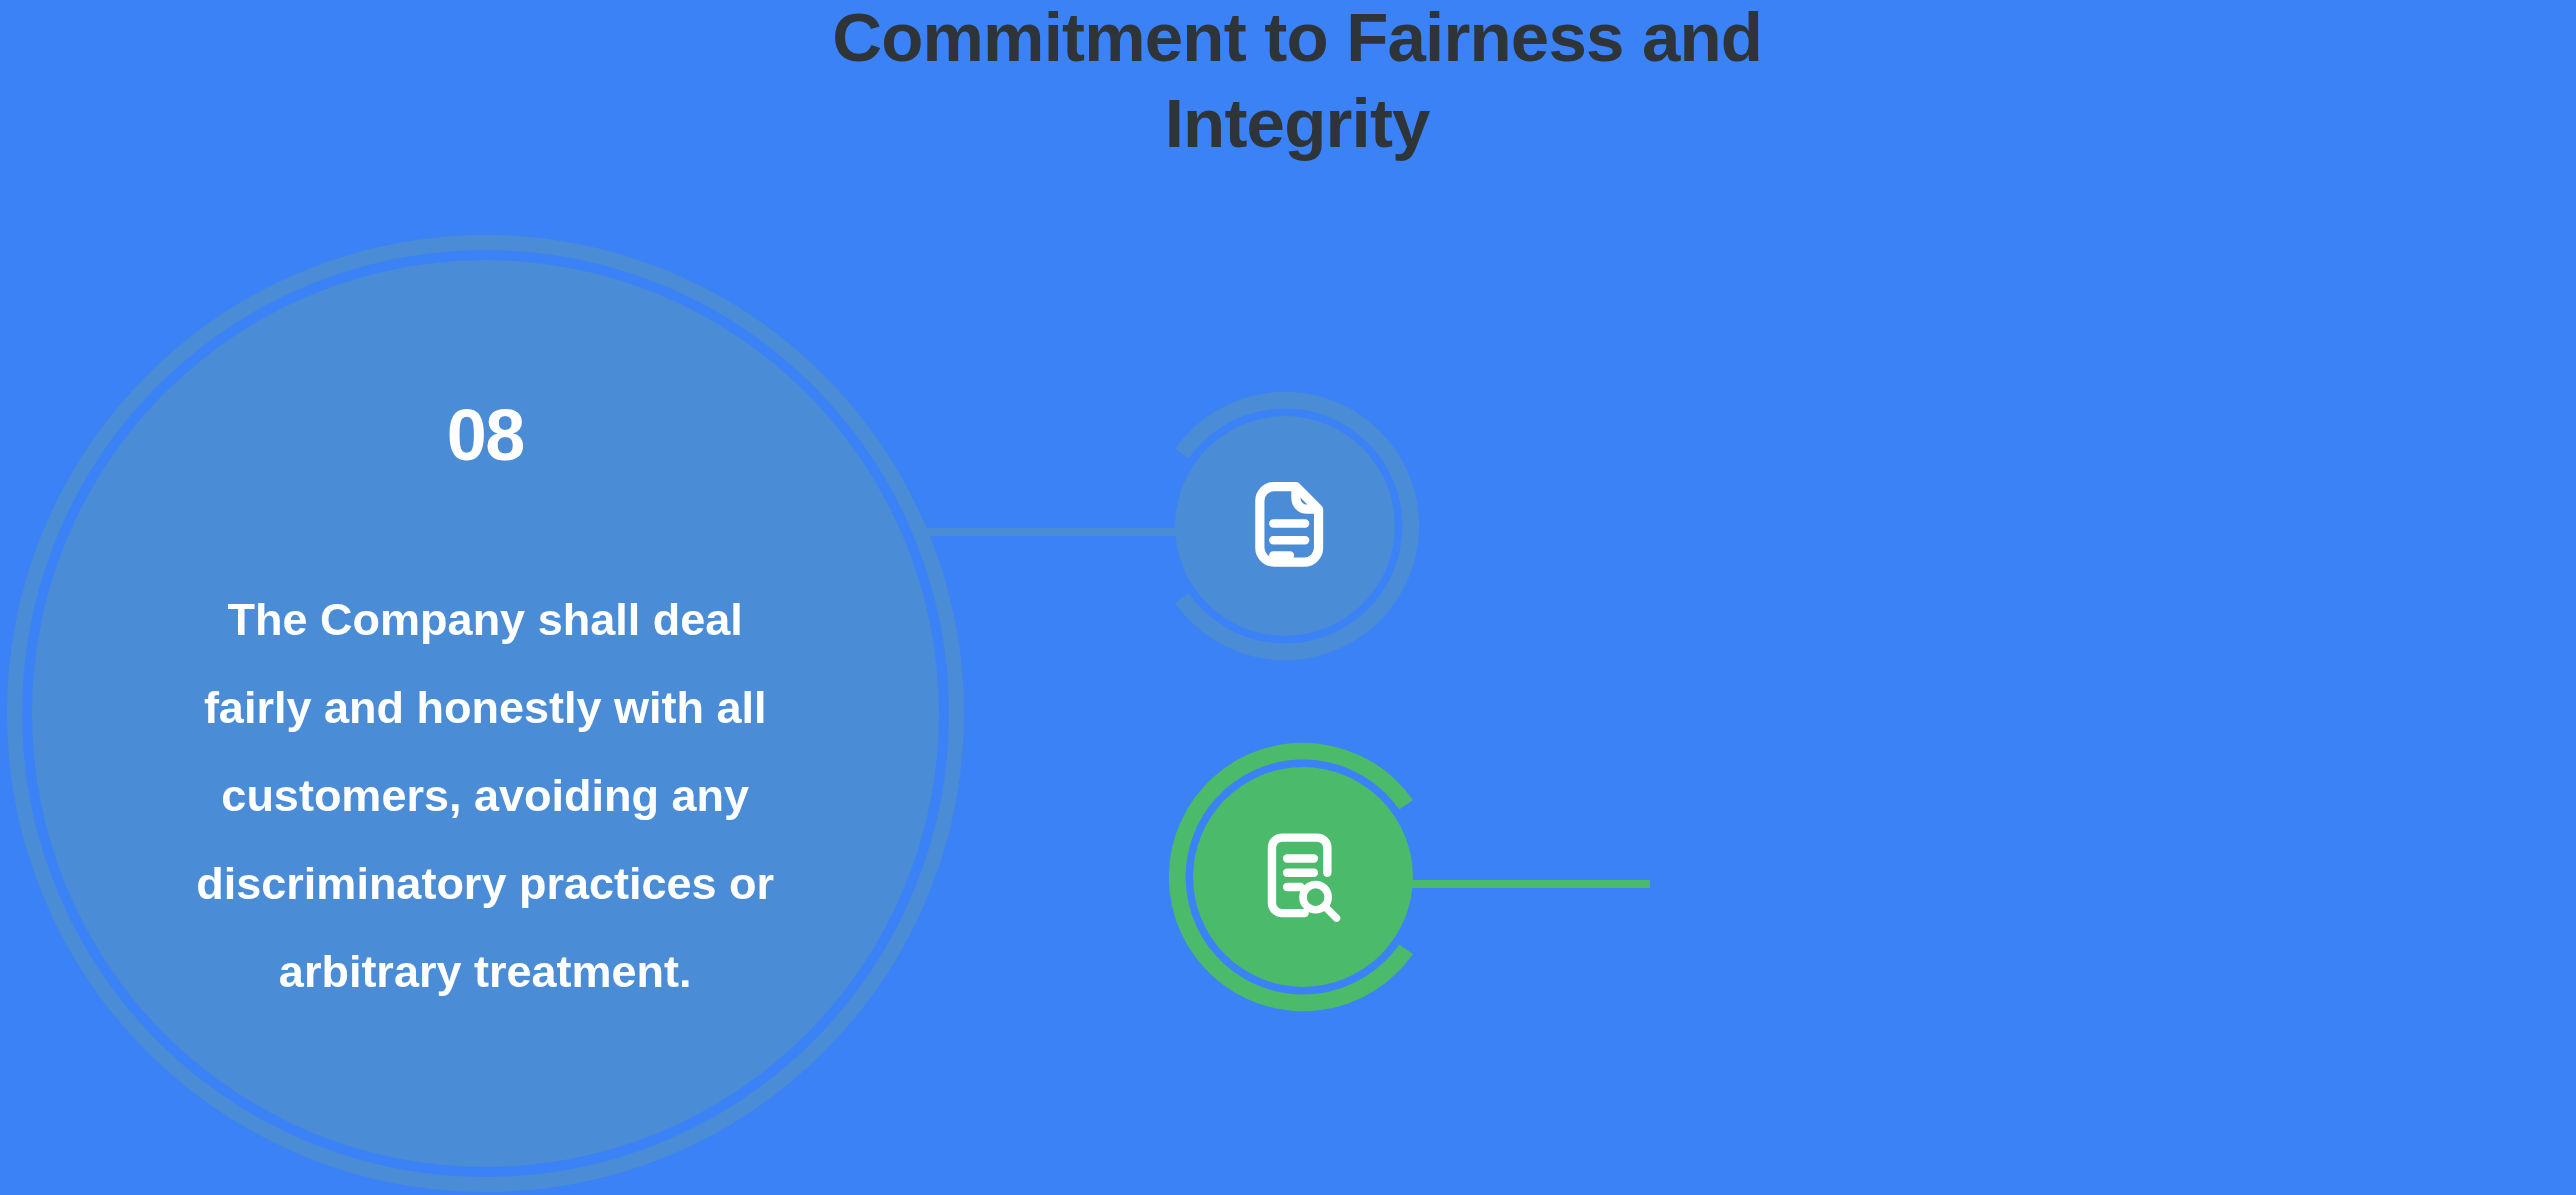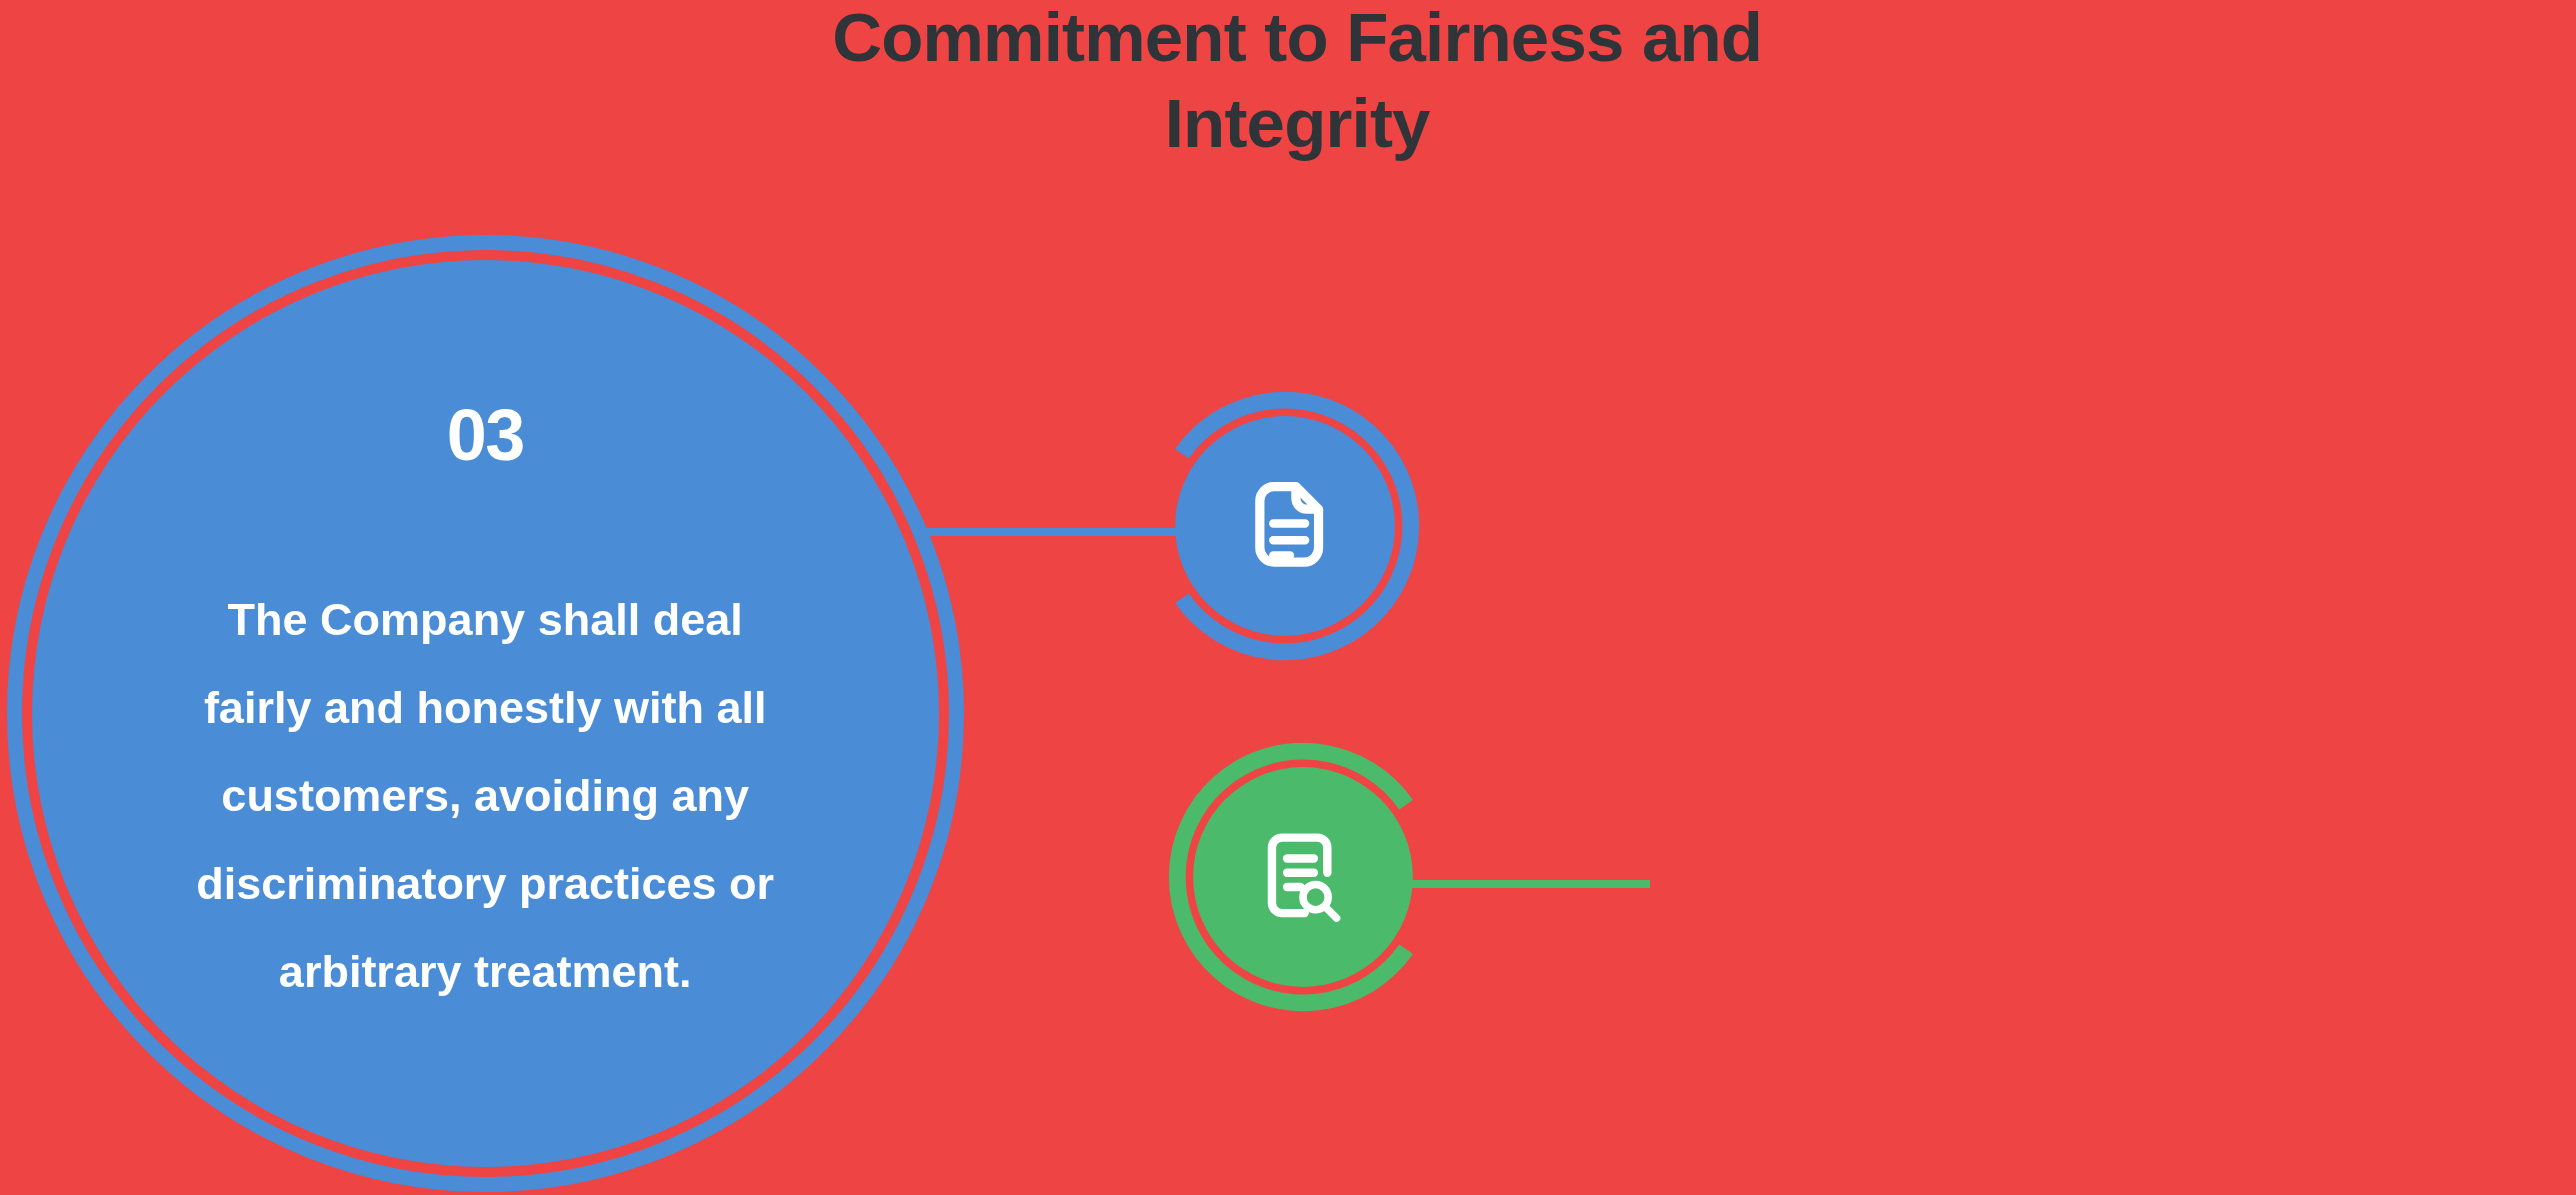--- a/index.html
+++ b/index.html
@@ -1,20 +1,20 @@
 <!DOCTYPE html>
 <html style="font-size:13.4px"><head>
 <meta charset="utf-8">
 <style>
   html, body { margin: 0; padding: 0; background: #000; }
   .stage {
     position: relative;
     width: 2576px;
     height: 1196px;
-    background: #ef4444;
+    background: #3b82f6;
     overflow: hidden;
     font-family: "Liberation Sans", sans-serif;
   }
   .title {
     position: absolute;
     left: 0; right: 0;
     top: -5px;
     text-align: center;
     font-size: 69px;
     font-weight: bold;
@@ -73,21 +73,21 @@
 </head>
 <body>
 
 <div class="stage">
 
   <div class="title" style="color: rgb(47, 52, 56);">Commitment to Fairness and
 Integrity</div>
 
   <div class="big-circle c1" style="border-color: rgb(74, 140, 214);">
     <div class="fill" style="background-color: rgb(74, 140, 214);"></div>
-    <div class="num" style="color: rgb(255, 255, 255);">03</div>
+    <div class="num" style="color: rgb(255, 255, 255);">08</div>
     <div class="desc" style="color: rgb(255, 255, 255);">The Company shall deal
 fairly and honestly with all
 customers, avoiding any
 discriminatory practices or
 arbitrary treatment.</div>
   </div>
 
 
   <div class="connector l1" style="background-color: rgb(74, 140, 214);"></div>
   <div class="connector l2" style="background-color: rgb(76, 186, 107);"></div>

